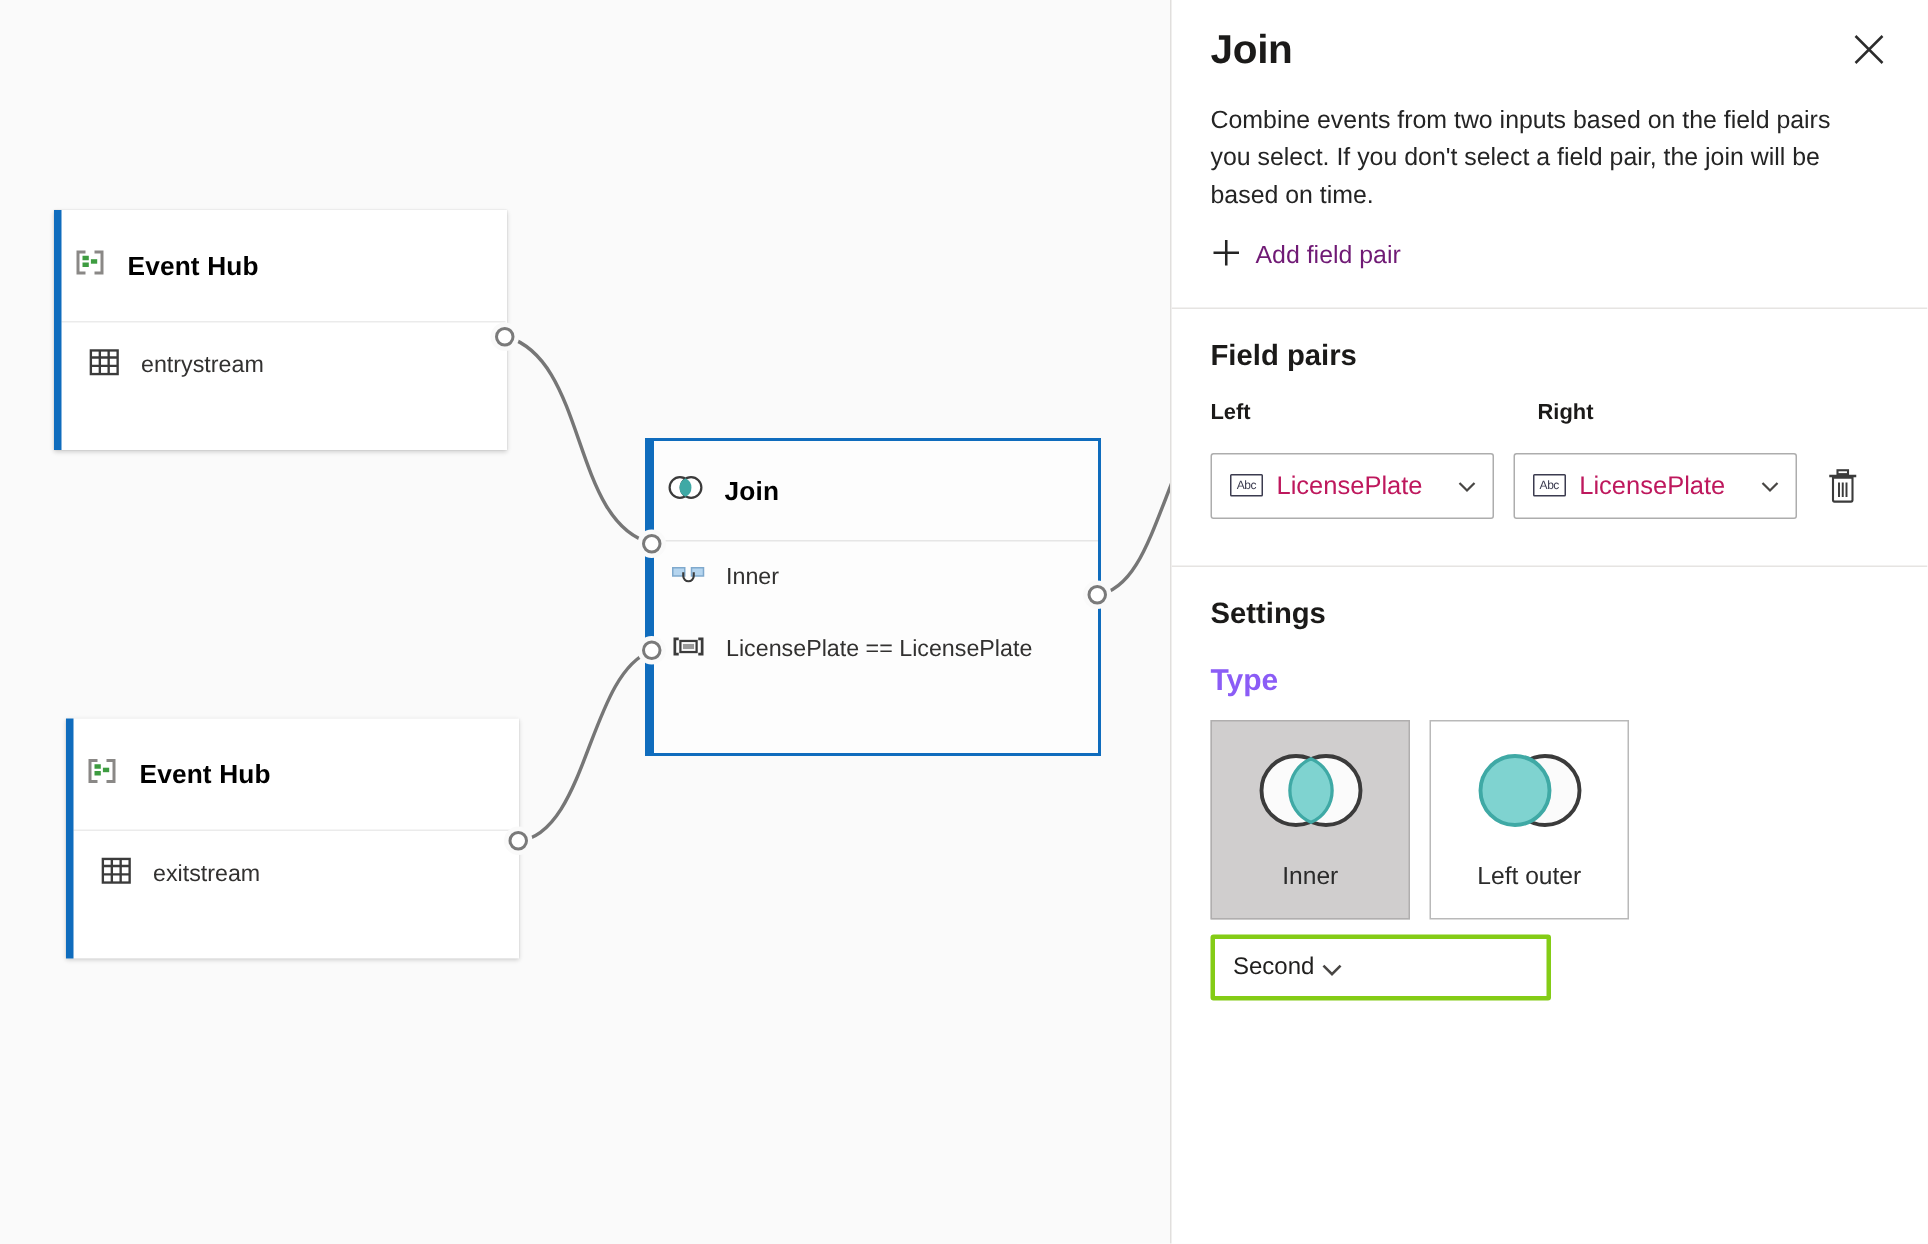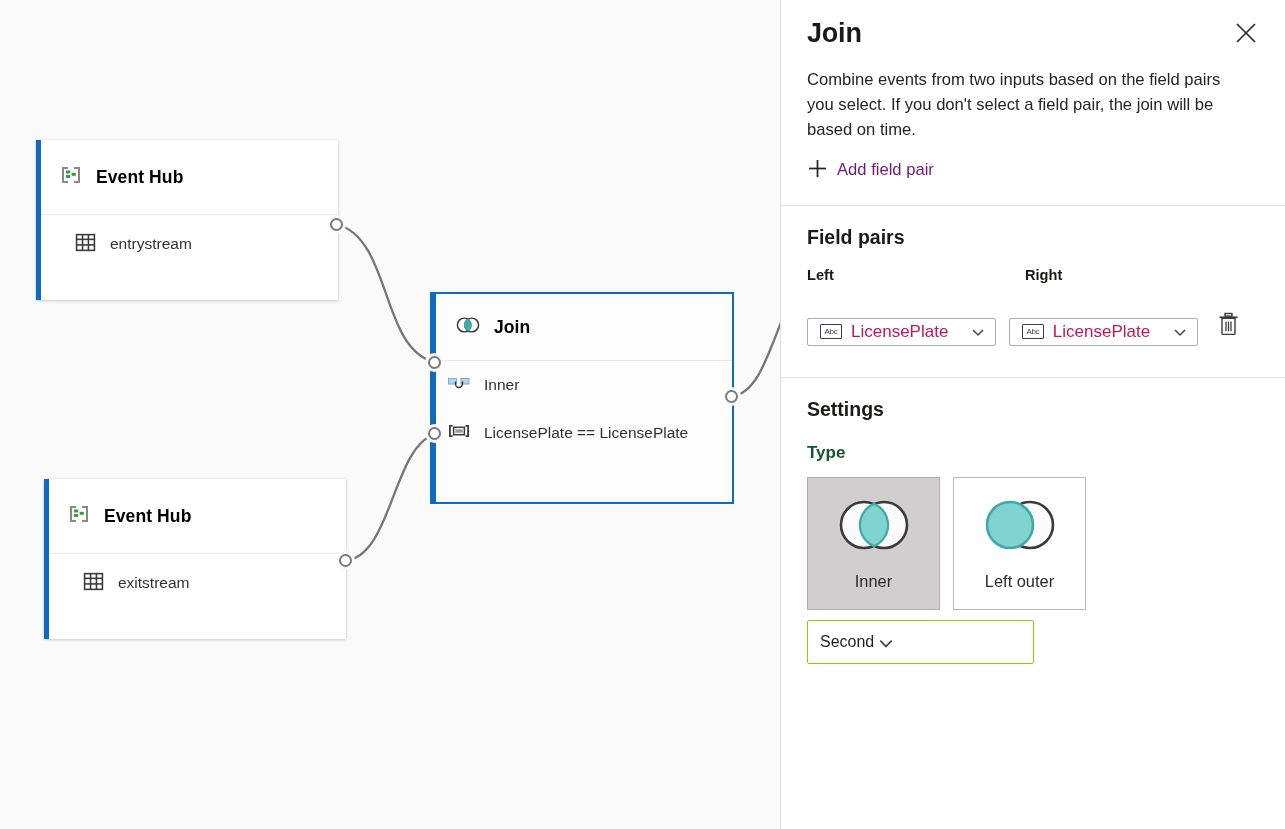--- a/index.html
+++ b/index.html
@@ -40,40 +40,40 @@
   .node .accent {
     position: absolute;
     left: 0; top: 0; bottom: 0;
     width: 5px;
     background: #0f6cbd;
   }
   .node-header {
     display: flex;
     align-items: center;
     height: 74px;
-    padding-left: 23px;
+    padding-left: 12px;
     box-sizing: border-box;
   }
   .node-title {
     font-size: 17.5px;
     font-weight: bold;
     color: #000000;
     margin-left: 13px;
     letter-spacing: .1px;
   }
   .node-divider {
     height: 1px;
     background: #ebebeb;
     margin: 0 1px 0 5px;
   }
   .node-row {
     display: flex;
     align-items: center;
     height: 58px;
-    padding-left: 39px;
+    padding-left: 23px;
     box-sizing: border-box;
     font-size: 15.5px;
     color: #323130;
   }
   .node-row .row-label { margin-left: 14px; }
 
   
   .node.selected {
     border: 2px solid #0f6cbd;
     box-shadow: none;
@@ -170,21 +170,21 @@
   }
 
   .pair-row {
     display: flex;
     align-items: flex-end;
     gap: 13px;
   }
   .pair-col { width: 205px; }
 
   .combo {
-    height: 28px;
+    height: 44px;
     border: 1px solid #adadad;
     border-radius: 2px;
     background: #ffffff;
     display: flex;
     align-items: center;
     padding: 0 10px 0 12px;
     box-sizing: border-box;
     cursor: pointer;
   }
   .combo .combo-text {
@@ -261,34 +261,34 @@
     box-sizing: border-box;
     font-size: 17px;
     color: #201f1e;
     padding: 0 12px;
     font-family: "Liberation Sans", sans-serif;
     background: #ffffff;
   }
   .unit-combo {
     width: 227px;
     height: 44px;
-    border: 1px solid #84cc16;
+    border: 3px solid #84cc16;
     border-radius: 2px;
     box-sizing: border-box;
     display: flex;
     align-items: center;
     padding: 0 12px;
     cursor: pointer;
   }
   .unit-combo .combo-text { margin-left: 0; }
   .req-star { color: #a4262c; font-weight: bold; }
   .label-strong {
-    font-size: 17px;
+    font-size: 20px;
     font-weight: bold;
-    color: #14532d;
+    color: #8b5cf6;
   }
 </style>
 </head>
 <body>
 
 <div id="canvas">
 
   <svg id="edges" viewBox="0 0 780 829">
     <path d="M 336 224 C 392 238 380 348 434 362" fill="none" stroke="#767676" stroke-width="2.3"></path>
     <path d="M 345 561 C 392 556 392 450 434 434" fill="none" stroke="#767676" stroke-width="2.3"></path>

